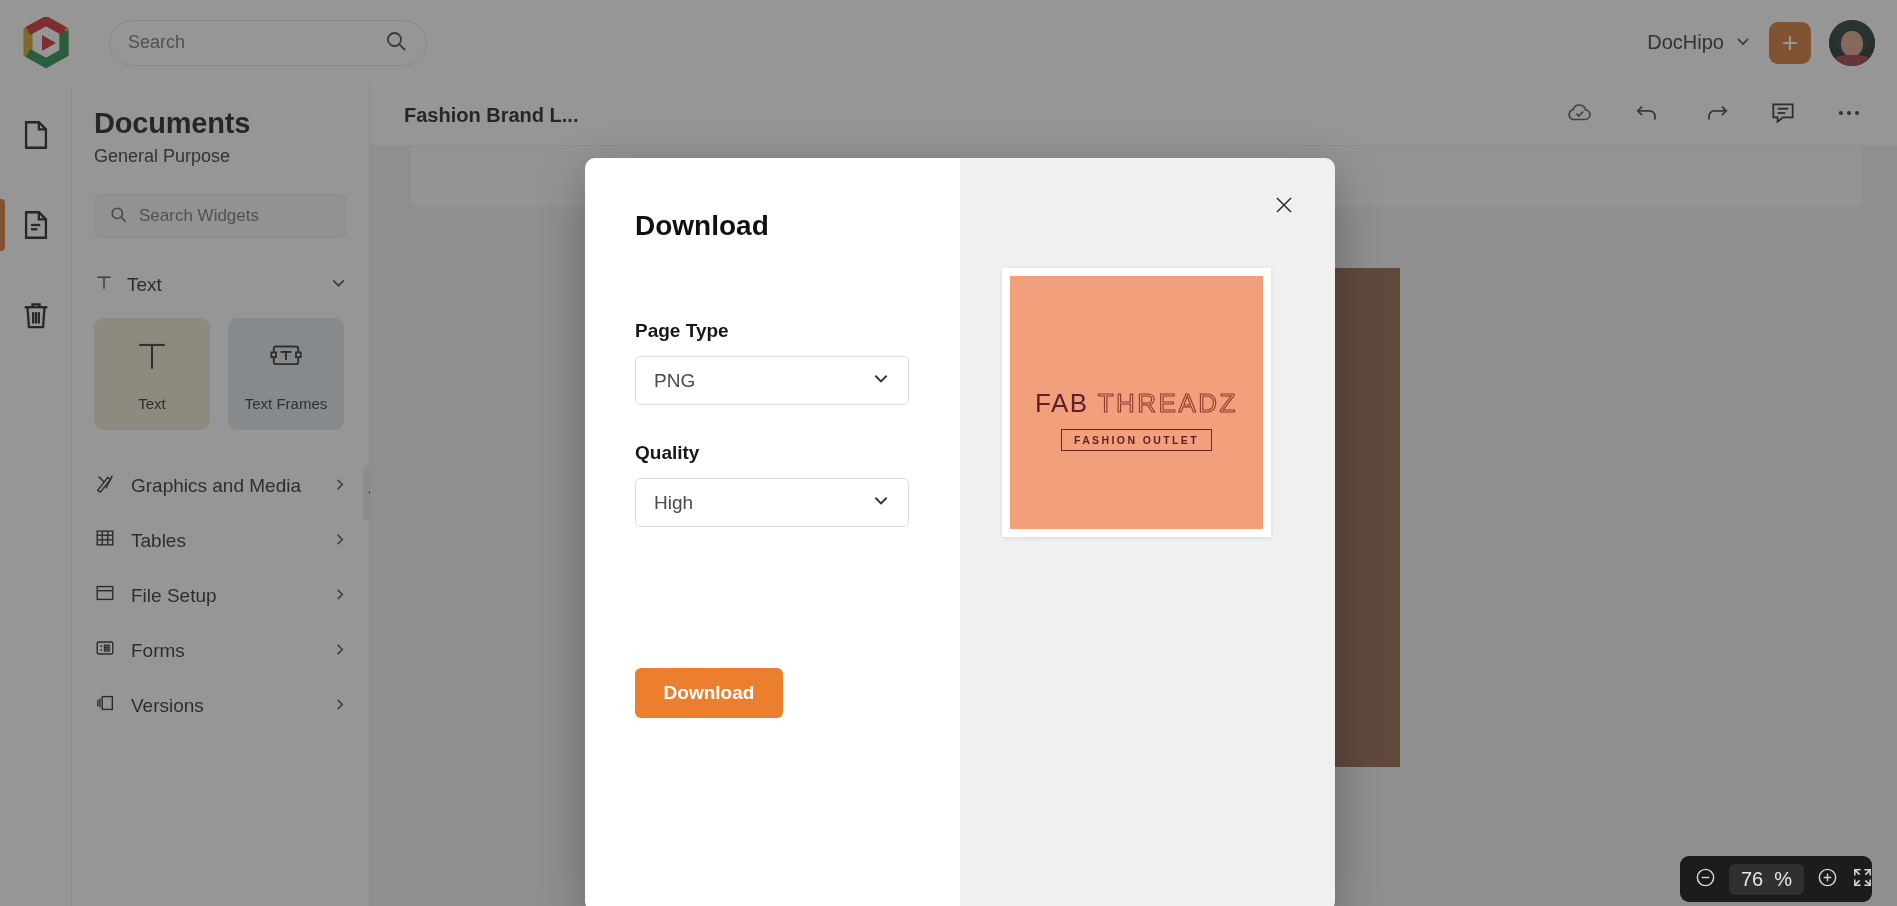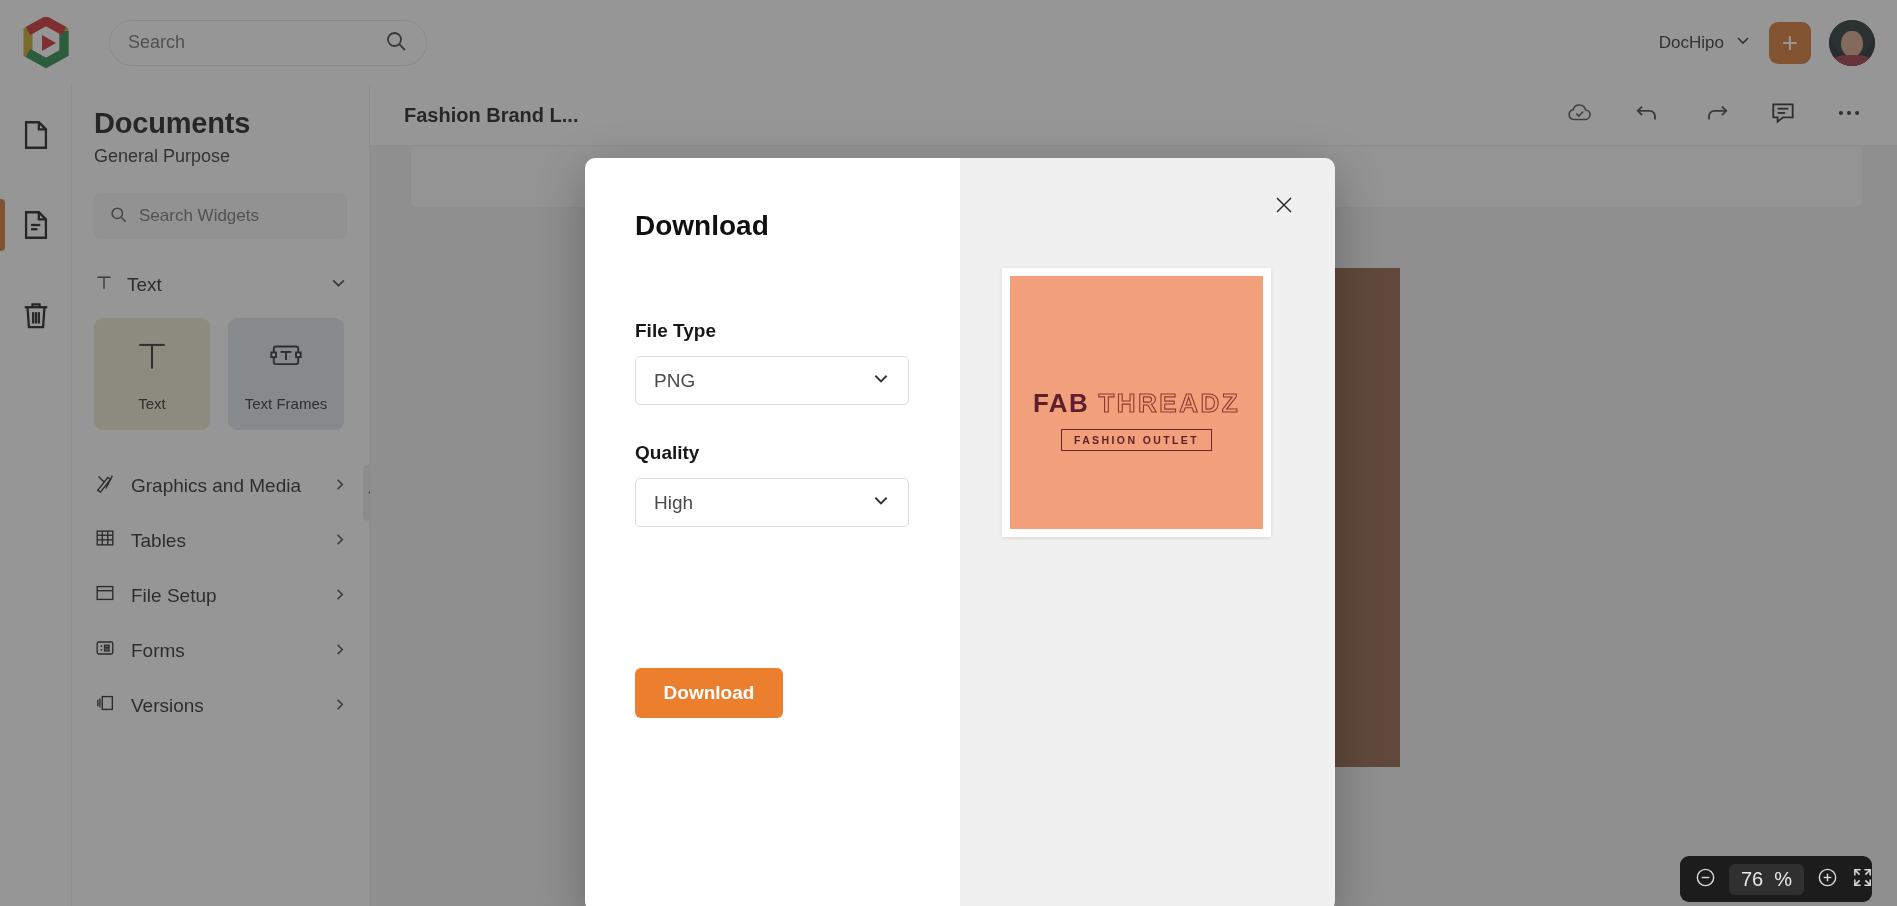--- a/index.html
+++ b/index.html
@@ -20,21 +20,21 @@
     background: #ffffff; display: flex; align-items: center;
   }
   .logo { margin-left: 20px; width: 52px; height: 52px; }
   .searchbox {
     margin-left: 37px; width: 318px; height: 46px;
     border: 1px solid #e2e2e2; border-radius: 23px;
     display: flex; align-items: center; padding: 0 18px;
   }
   .searchbox .ph { flex: 1; color: #6d6d6d; font-size: 18px; }
   .topright { margin-left: auto; display: flex; align-items: center; gap: 18px; padding-right: 22px; }
-  .brand-menu { display: flex; align-items: center; gap: 11px; color: #2b2b2b; font-size: 17px; }
+  .brand-menu { display: flex; align-items: center; gap: 11px; color: #2b2b2b; font-size: 20px; }
   .plus-btn {
     width: 42px; height: 42px; border-radius: 9px;
     background: #d2712a; color: #fff;
     display: flex; align-items: center; justify-content: center;
     font-size: 28px; font-weight: 300; line-height: 1;
   }
   .avatar {
     width: 46px; height: 46px; border-radius: 50%;
     background: #4b3a38; overflow: hidden; position: relative;
   }
@@ -170,21 +170,21 @@
     display: flex; align-items: center; justify-content: center; cursor: pointer;
   }
   .preview-frame {
     position: absolute; left: 42px; top: 110px; width: 269px; height: 269px;
     background: #ffffff; padding: 8px; box-shadow: 0 1px 4px rgba(0,0,0,.10);
   }
   .preview {
     width: 100%; height: 100%; background: #f2a07b; position: relative;
     display: flex; flex-direction: column; align-items: center; justify-content: center; gap: 10px;
   }
-  .pv-wordmark { display: flex; align-items: baseline; gap: 9px; font-size: 26px; font-weight: 700; letter-spacing: 1.5px; margin-top: 34px; }
+  .pv-wordmark { display: flex; align-items: baseline; gap: 9px; font-size: 26px; font-weight: 400; letter-spacing: 1.5px; margin-top: 34px; }
   .pv-fab { color: #5d1f2c; }
   .pv-threadz { color: transparent; -webkit-text-stroke: 1.1px #8c3a30; letter-spacing: 2.5px; }
   .pv-tag {
     border: 1.2px solid #6d2630; color: #5d1f2c;
     font-size: 10.5px; font-weight: 700; letter-spacing: 2.4px;
     padding: 4px 12px;
   }
 </style>
 </head>
 <body>
@@ -480,21 +480,21 @@
     </div>
   </div>
 
   <div class="dim"></div>
 
   <div class="modal">
     <div class="modal-left">
       <h2>Download</h2>
 
       <div style="margin-top:78px;">
-        <div class="field-label">File Type</div>
+        <div class="field-label">Page Type</div>
         <div class="select">
           <span>PNG</span>
           <span class="chev">
             <svg width="18" height="18" viewBox="0 0 16 16" fill="none" stroke="#333" stroke-width="1.7">
                 <path d="M3 6 L8 11 L13 6"></path>
               </svg>
           </span>
         </div>
       </div>
 

